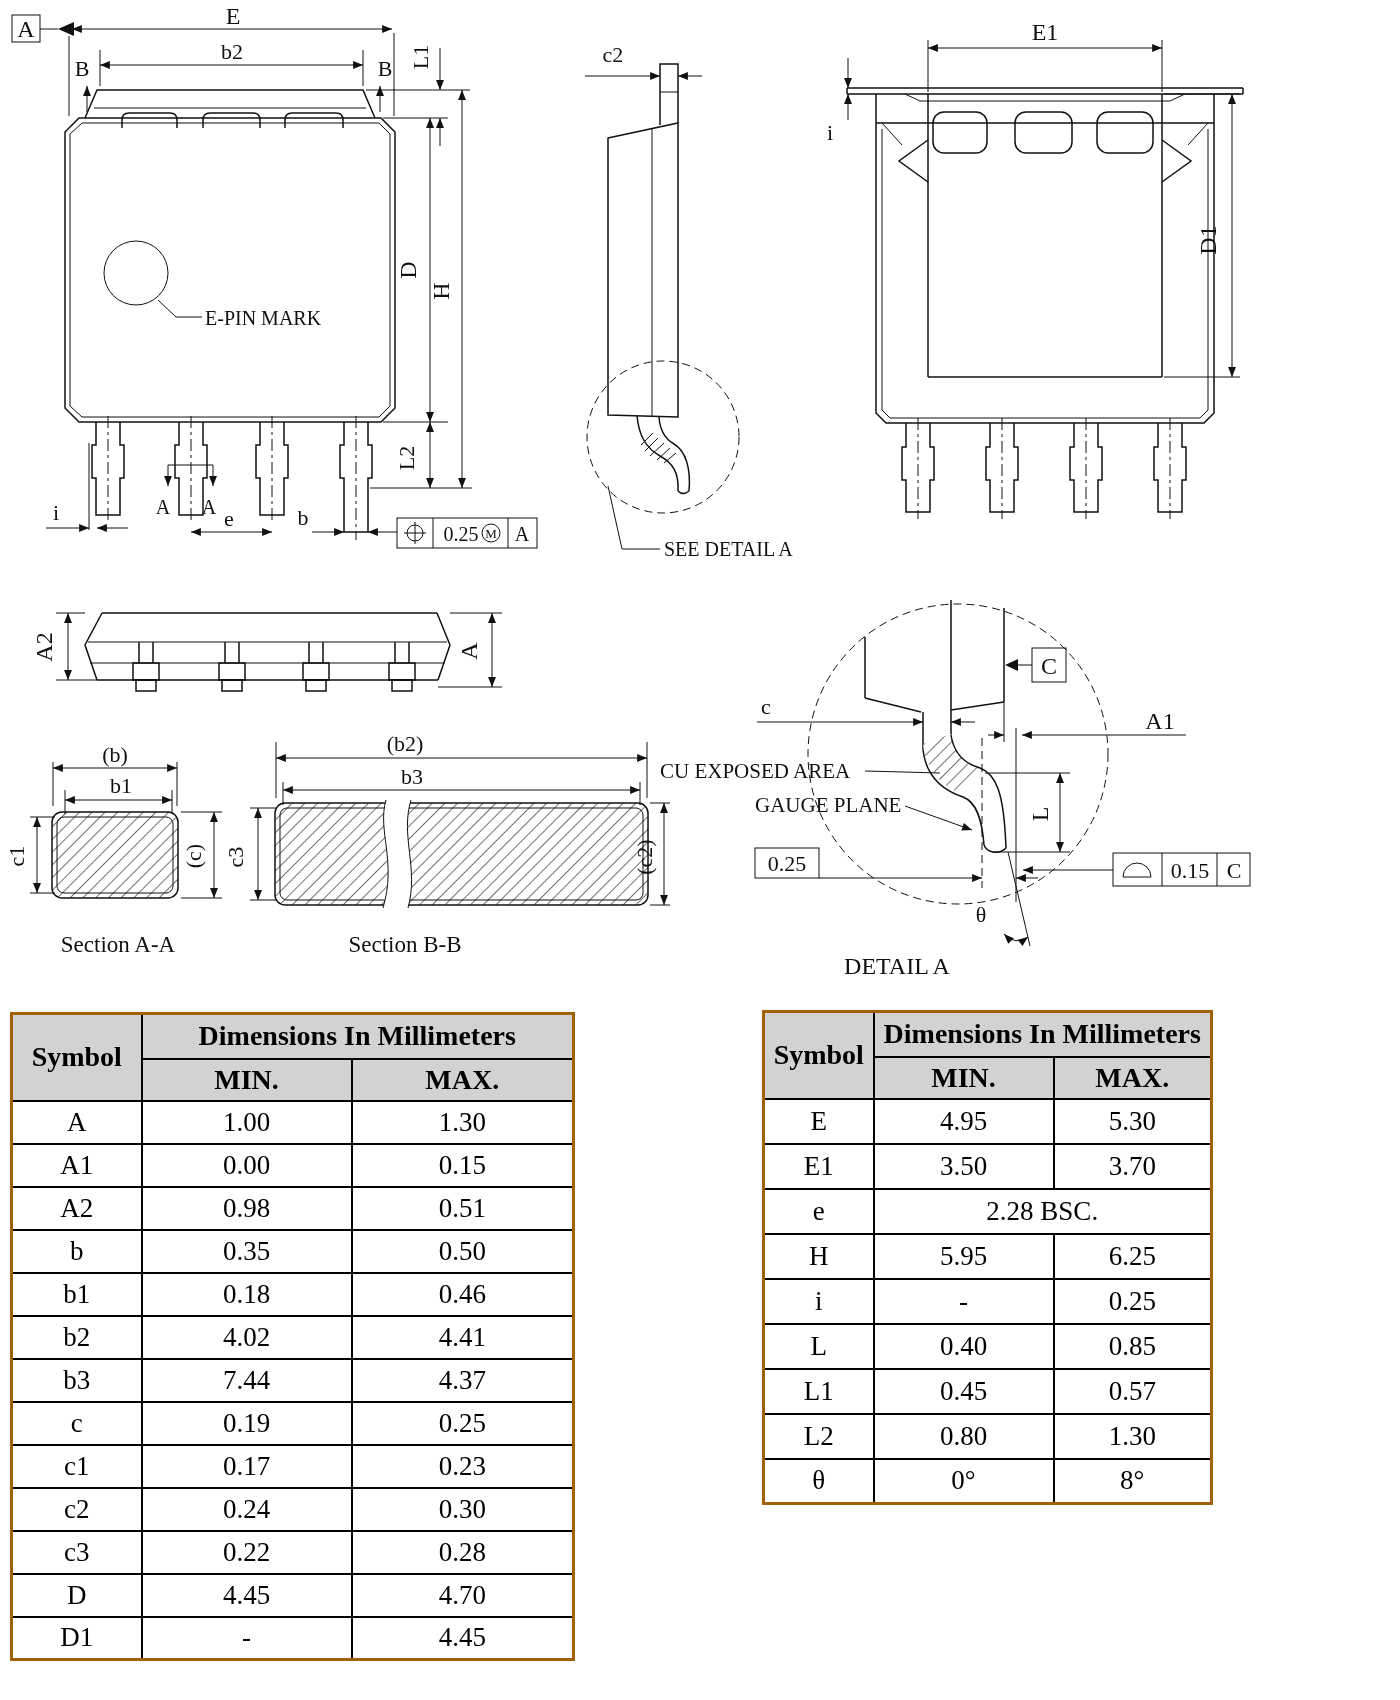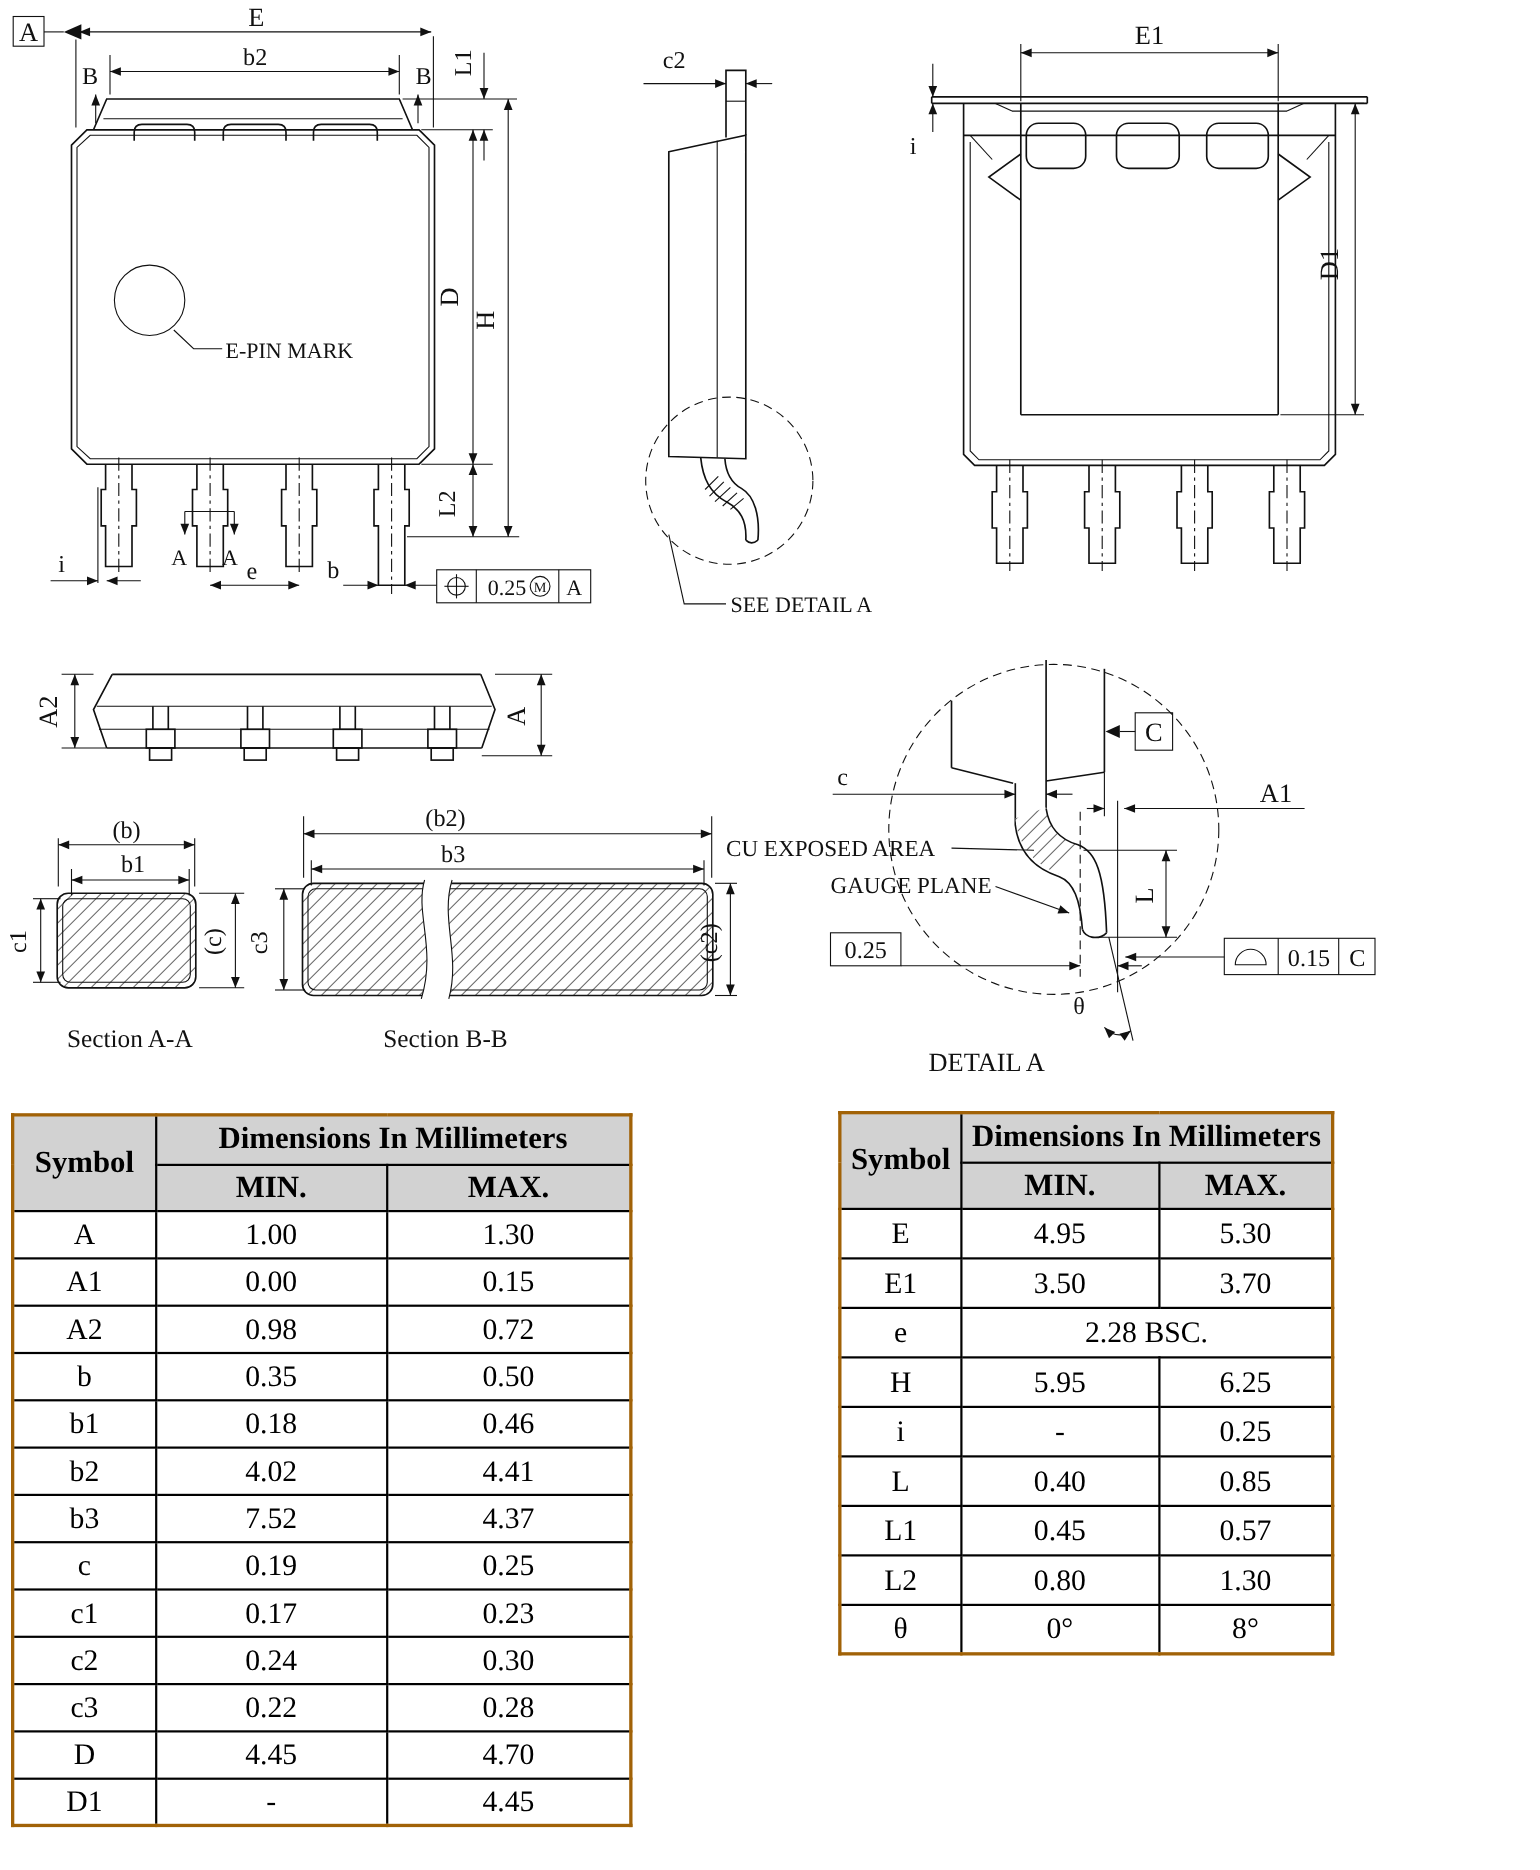--- a/index.html
+++ b/index.html
@@ -365,40 +365,40 @@
           <td>1.30</td>
         </tr>
     <tr>
           <td>A1</td>
           <td>0.00</td>
           <td>0.15</td>
         </tr>
     <tr>
           <td>A2</td>
           <td>0.98</td>
-          <td>0.72</td>
+          <td>0.51</td>
         </tr>
     <tr>
           <td>b</td>
           <td>0.35</td>
           <td>0.50</td>
         </tr>
     <tr>
           <td>b1</td>
           <td>0.18</td>
           <td>0.46</td>
         </tr>
     <tr>
           <td>b2</td>
           <td>4.02</td>
           <td>4.41</td>
         </tr>
     <tr>
           <td>b3</td>
-          <td>7.52</td>
+          <td>7.44</td>
           <td>4.37</td>
         </tr>
     <tr>
           <td>c</td>
           <td>0.19</td>
           <td>0.25</td>
         </tr>
     <tr>
           <td>c1</td>
           <td>0.17</td>

